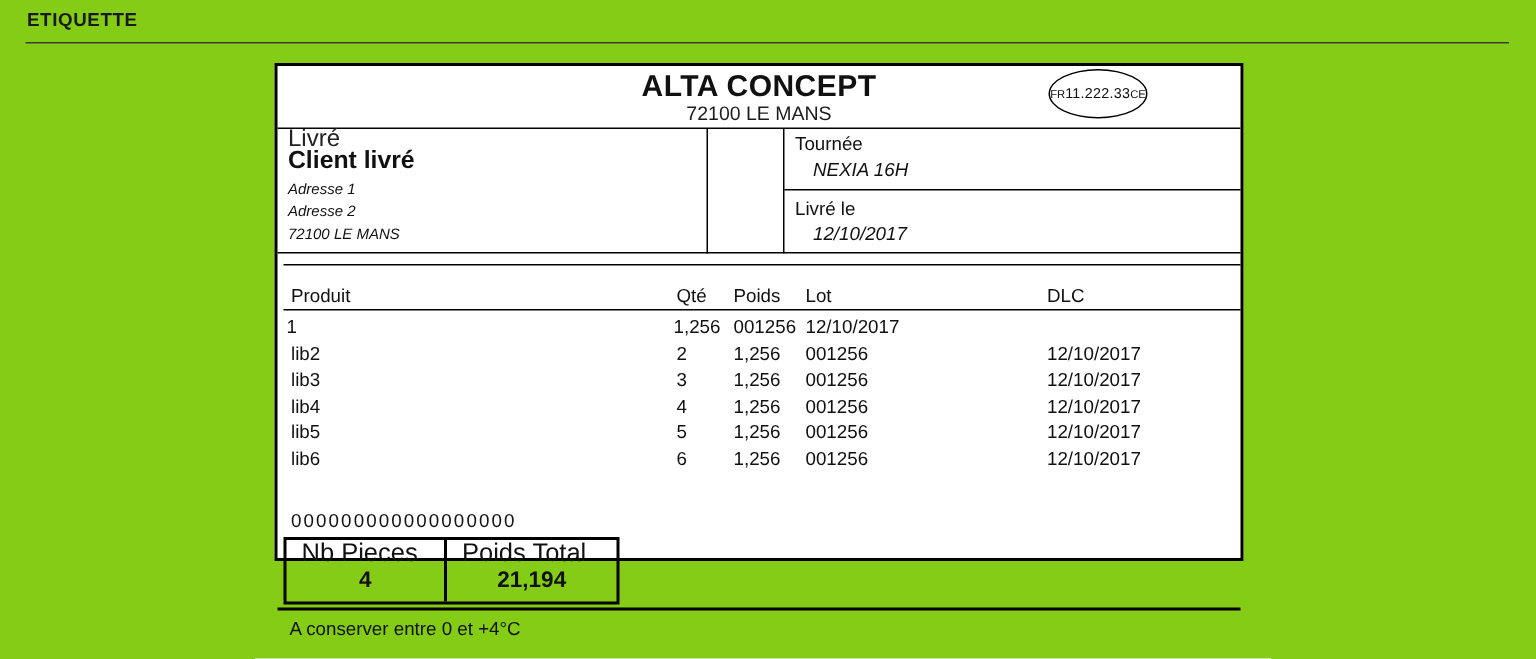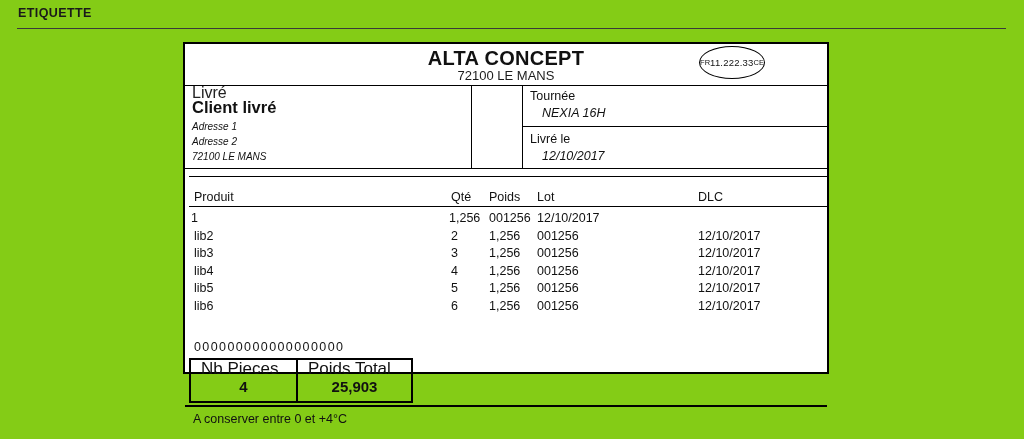--- a/index.html
+++ b/index.html
@@ -181,21 +181,21 @@
 
       <div class="barcode-digits">000000000000000000</div>
 
       <div class="totals-box">
         <div class="total-cell first">
           <div class="total-lbl">Nb Pieces</div>
           <div class="total-val">4</div>
         </div>
         <div class="total-cell second">
           <div class="total-lbl">Poids Total</div>
-          <div class="total-val">25,903</div>
+          <div class="total-val">21,194</div>
         </div>
       </div>
     </div>
 
     <div class="sec-footer">A conserver entre 0 et +4°C</div>
 
   </div>
 </div>
 
 </body></html>

